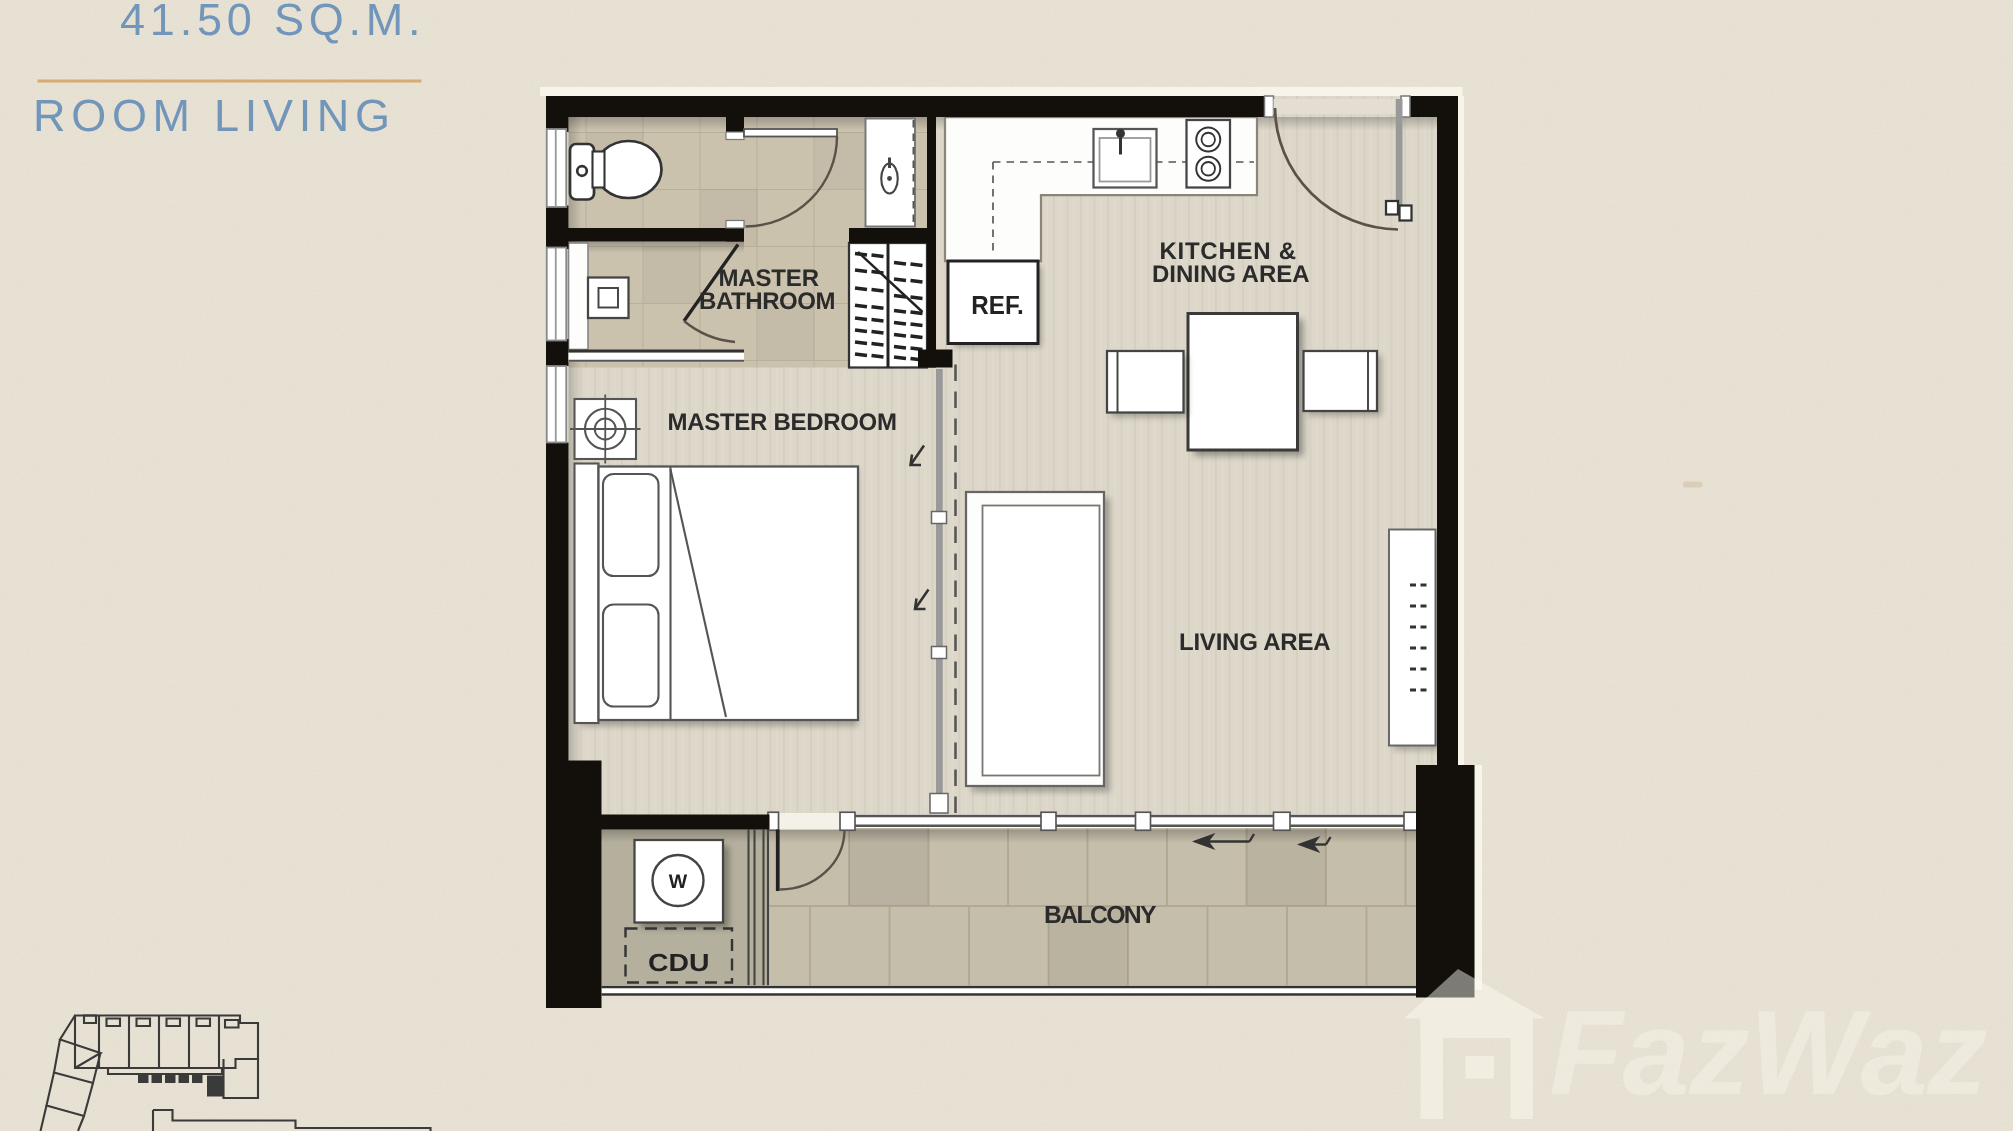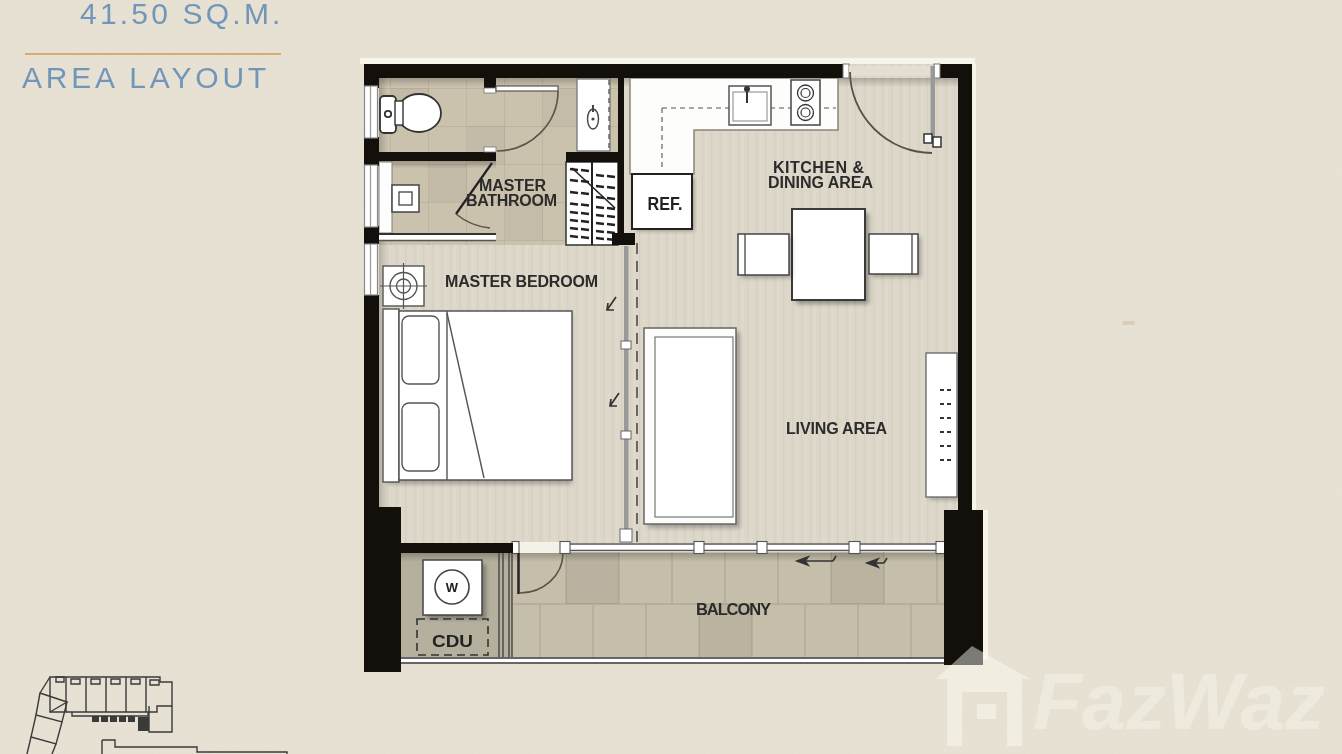--- a/index.html
+++ b/index.html
@@ -16,21 +16,21 @@
     <feColorMatrix in="n" type="matrix" values="0 0 0 0 0.2  0 0 0 0 0.18  0 0 0 0 0.15  0 0 0 0.06 0"></feColorMatrix>
   </filter>
   <rect width="1342" height="754" filter="url(#paper)"></rect>
   <rect x="1122" y="321" width="13" height="4" rx="2" fill="#b08a55" opacity="0.22"></rect>
 </svg>
 
 <div class="hdr" style="left:80px;top:-3px;font-size:30px;letter-spacing:3.2px;">41.50 SQ.M.</div>
 
 <div style="position:absolute;left:25px;top:53px;width:256px;height:2px;background:#d5ac72;"></div>
 
-<div class="hdr" style="left:22px;top:61px;font-size:30px;letter-spacing:3.8px;">AREA LAYOUT</div>
+<div class="hdr" style="left:22px;top:61px;font-size:30px;letter-spacing:3.8px;">ROOM LIVING</div>
 
 <svg id="plan" width="1342" height="754" style="position:absolute;left:0;top:0" font-family="Liberation Sans, sans-serif">
   <defs>
     <filter id="soft" x="-20%" y="-20%" width="150%" height="150%">
         <feGaussianBlur stdDeviation="2.2"></feGaussianBlur>
       </filter>
     <pattern id="wood" width="9" height="40" patternUnits="userSpaceOnUse">
       <rect width="9" height="40" fill="#ddd7c9"></rect>
       <rect x="0" width="1.2" height="40" fill="#d5cfc1"></rect>
       <rect x="4.5" width="1" height="40" fill="#e0dbce"></rect>

